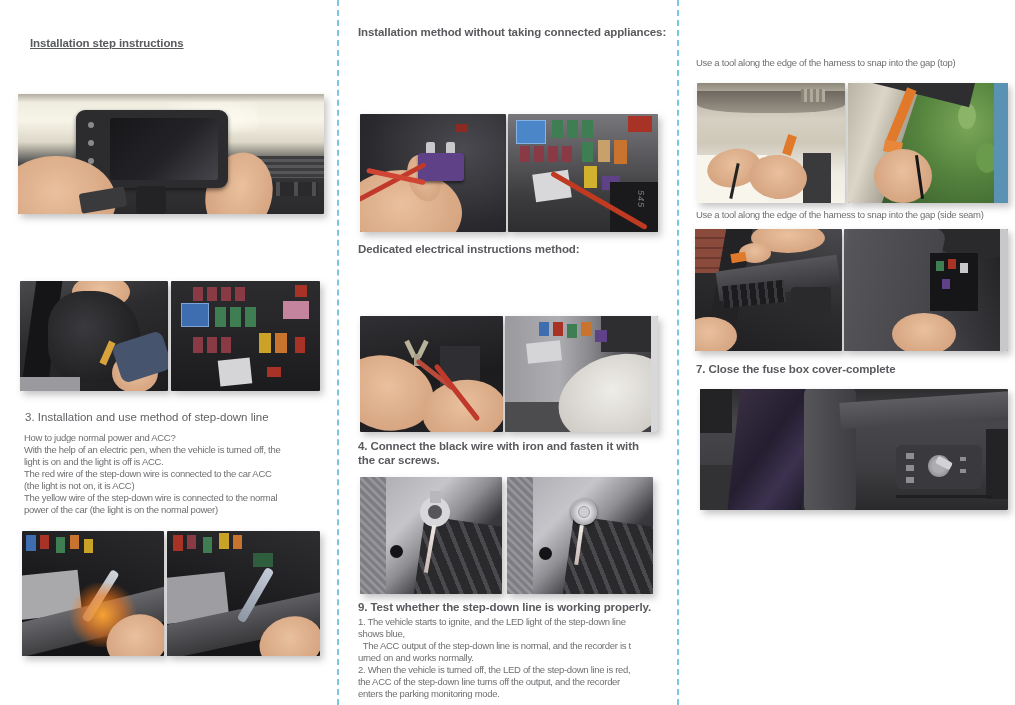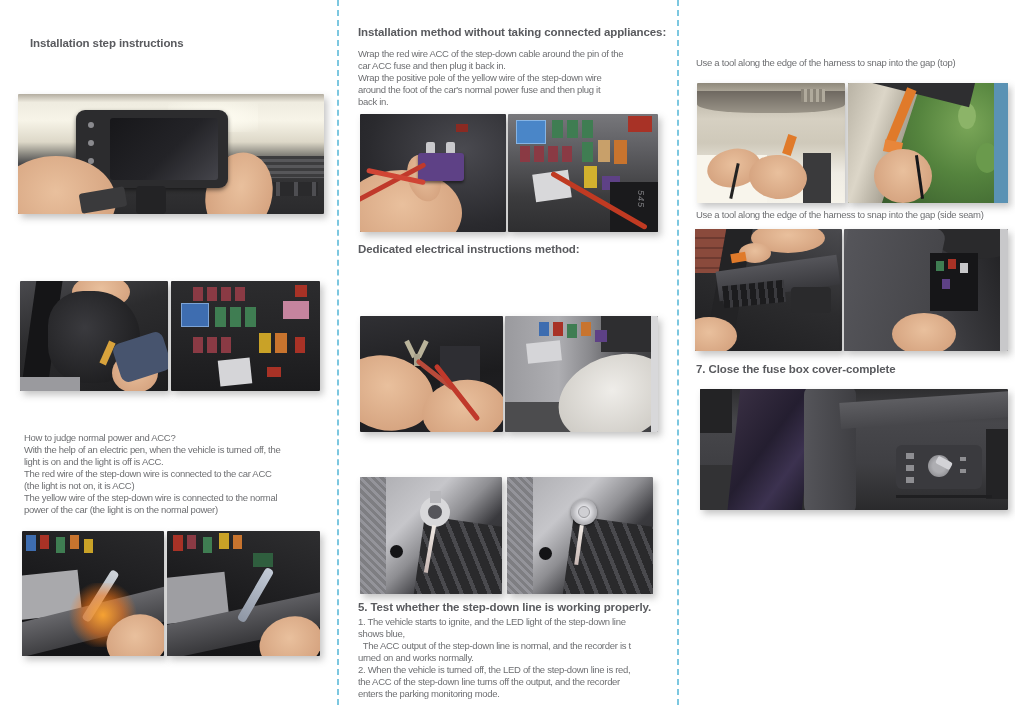--- a/index.html
+++ b/index.html
@@ -19,21 +19,21 @@
   .vlabel{writing-mode:vertical-rl;font-size:9px;color:#808084;letter-spacing:1px;}
 </style>
 </head>
 <body>
 
 <div class="page">
 
   <div class="divider" style="left:337px;"></div>
   <div class="divider" style="left:677px;"></div>
 
-  <div class="htitle" style="left:30px;top:36px;">Installation step instructions</div>
+  <div class="htitle" style="left:30px;top:36px;text-decoration:underline;">Installation step instructions</div>
 
   <div class="ph" style="left:18px;top:94px;width:306px;height:120px;
        background:linear-gradient(180deg,#b3ada0 0%,#efece0 7%,#f7f4e8 22%,#ddd8c8 40%,#8a8880 50%,#4a4a4c 58%,#333335 72%,#2a2a2c 100%);">
     <i style="left:150px;top:8px;width:90px;height:30px;background:radial-gradient(ellipse,#fffdf2,rgba(255,253,242,0));"></i>
     <i style="right:0;top:62px;width:130px;height:22px;background:repeating-linear-gradient(180deg,#3c3c3e 0 3px,#57575a 3px 6px);"></i>
     <i style="left:190px;top:88px;width:110px;height:14px;background:repeating-linear-gradient(90deg,#2a2a2c 0 14px,#4e4e52 14px 18px);"></i>
     <i class="skin" style="left:188px;top:58px;width:66px;height:85px;transform:rotate(15deg);"></i>
     <i style="left:58px;top:16px;width:152px;height:78px;background:#2c2c2e;border-radius:9px;box-shadow:0 2px 4px rgba(0,0,0,.5);">
       <i style="left:34px;top:8px;width:108px;height:62px;background:linear-gradient(135deg,#17171a 0%,#232327 55%,#45454b 100%);border-radius:3px;"></i>
       <i style="left:12px;top:12px;width:6px;height:6px;background:#8a8a8e;border-radius:50%;"></i>
@@ -69,20 +69,21 @@
     <i style="left:22px;top:56px;width:10px;height:16px;background:#8a3a44;"></i>
     <i style="left:36px;top:56px;width:10px;height:16px;background:#8a3a44;"></i>
     <i style="left:50px;top:56px;width:10px;height:16px;background:#8a3a44;"></i>
     <i style="left:88px;top:52px;width:12px;height:20px;background:#c9a227;"></i>
     <i style="left:104px;top:52px;width:12px;height:20px;background:#c8742e;"></i>
     <i style="left:124px;top:56px;width:10px;height:16px;background:#a83226;"></i>
     <i style="left:48px;top:78px;width:32px;height:26px;background:#d5d5d8;transform:rotate(-6deg);"></i>
     <i style="left:96px;top:86px;width:14px;height:10px;background:#a83226;"></i>
   </div>
 
+  <div class="rtitle" style="left:25px;top:410px;">3. Installation and use method of step-down line</div>
   <div class="body" style="left:24px;top:432px;width:306px;">How to judge normal power and ACC?
 With the help of an electric pen, when the vehicle is turned off, the
 light is on and the light is off is ACC.
 The red wire of the step-down wire is connected to the car ACC
 (the light is not on, it is ACC)
 The yellow wire of the step-down wire is connected to the normal
 power of the car (the light is on the normal power)</div>
 
   <div class="ph" style="left:22px;top:531px;width:142px;height:125px;background:linear-gradient(200deg,#2a2a2c 0%,#18181a 60%,#131315 100%);">
     <i style="left:4px;top:4px;width:10px;height:16px;background:#3e6db0;"></i>
@@ -103,25 +104,20 @@
     <i style="left:52px;top:2px;width:10px;height:16px;background:#c9a227;"></i>
     <i style="left:66px;top:4px;width:9px;height:14px;background:#c8742e;"></i>
     <i style="left:86px;top:22px;width:20px;height:14px;background:#2f5e3e;"></i>
     <i style="left:-6px;top:44px;width:66px;height:46px;background:#9e9ea2;transform:rotate(-6deg);"></i>
     <i style="left:-14px;top:78px;width:180px;height:34px;background:linear-gradient(180deg,#5e5e62,#38383b);transform:rotate(-12deg);"></i>
     <i style="left:84px;top:34px;width:9px;height:60px;background:linear-gradient(180deg,#c4ccd8,#8e96a4);transform:rotate(30deg);border-radius:4px;"></i>
     <i class="skin" style="left:92px;top:86px;width:64px;height:52px;transform:rotate(-18deg);"></i>
   </div>
 
   <div class="htitle" style="left:358px;top:25px;">Installation method without taking connected appliances:</div>
-  <div class="body" style="left:358px;top:48px;width:310px;">Wrap the red wire ACC of the step-down cable around the pin of the
-car ACC fuse and then plug it back in.
-Wrap the positive pole of the yellow wire of the step-down wire
-around the foot of the car's normal power fuse and then plug it
-back in.</div>
 
   <div class="ph" style="left:360px;top:114px;width:146px;height:118px;background:radial-gradient(ellipse at 70% 30%,#4a4a50 0%,#2a2a2e 65%,#202024 100%);">
     <i style="left:96px;top:10px;width:12px;height:8px;background:#8a2a22;"></i>
     <i class="skin" style="left:-18px;top:56px;width:120px;height:86px;"></i>
     <i class="skin" style="left:48px;top:40px;width:32px;height:48px;transform:rotate(-18deg);"></i>
     <i style="left:66px;top:28px;width:9px;height:13px;background:#c9c9cc;border-radius:2px 2px 0 0;"></i>
     <i style="left:86px;top:28px;width:9px;height:13px;background:#c9c9cc;border-radius:2px 2px 0 0;"></i>
     <i style="left:58px;top:39px;width:46px;height:28px;background:#5e4186;border-radius:3px;box-shadow:0 2px 3px rgba(0,0,0,.5);"></i>
     <i style="left:-8px;top:66px;width:78px;height:5px;background:#c0392b;transform:rotate(-28deg);border-radius:3px;"></i>
     <i style="left:6px;top:60px;width:60px;height:5px;background:#d04434;transform:rotate(12deg);border-radius:3px;"></i>
@@ -167,39 +163,41 @@
     <i style="left:48px;top:6px;width:10px;height:14px;background:#a83226;"></i>
     <i style="left:62px;top:8px;width:10px;height:14px;background:#3f7d52;"></i>
     <i style="left:76px;top:6px;width:10px;height:14px;background:#c8742e;"></i>
     <i style="left:90px;top:14px;width:12px;height:12px;background:#5e4186;"></i>
     <i style="left:22px;top:26px;width:34px;height:20px;background:#d5d5d8;transform:rotate(-6deg);"></i>
     <i style="left:0px;top:86px;width:80px;height:30px;background:#4c4c4e;"></i>
     <i style="left:52px;top:40px;width:116px;height:84px;background:radial-gradient(ellipse at 50% 40%,#efede9,#cfccc6 75%);border-radius:50%;transform:rotate(-20deg);"></i>
     <i style="left:146px;top:0;width:7px;height:116px;background:#d8d8da;"></i>
   </div>
 
+  <div class="htitle" style="left:358px;top:439px;">4. Connect the black wire with iron and fasten it with
+the car screws.</div>
 
   <div class="ph" style="left:360px;top:477px;width:142px;height:117px;background:linear-gradient(135deg,#a8a8ac 0%,#c6c6ca 35%,#8e8e92 52%,#3a3a3e 68%,#242426 100%);">
     <i style="left:0;top:0;width:26px;height:117px;background:repeating-linear-gradient(45deg,#7e7e82 0 3px,#94949a 3px 6px);"></i>
     <i style="left:58px;top:46px;width:110px;height:90px;background:repeating-linear-gradient(60deg,#2a2a2c 0 9px,#4a4a4e 9px 13px);transform:rotate(8deg);"></i>
     <i style="left:30px;top:68px;width:13px;height:13px;background:#141416;border-radius:50%;"></i>
     <i style="left:60px;top:20px;width:30px;height:30px;border:8px solid #d8d8da;border-radius:50%;box-sizing:border-box;background:#55555a;"></i>
     <i style="left:70px;top:14px;width:11px;height:12px;background:#b8b8bc;"></i>
     <i style="left:68px;top:48px;width:4px;height:48px;background:linear-gradient(180deg,#efe9e4,#c8b8b4);transform:rotate(10deg);"></i>
   </div>
   <div class="ph" style="left:507px;top:477px;width:146px;height:117px;background:linear-gradient(135deg,#a8a8ac 0%,#c6c6ca 35%,#8e8e92 52%,#3a3a3e 68%,#242426 100%);">
     <i style="left:0;top:0;width:26px;height:117px;background:repeating-linear-gradient(45deg,#7e7e82 0 3px,#94949a 3px 6px);"></i>
     <i style="left:60px;top:46px;width:112px;height:90px;background:repeating-linear-gradient(60deg,#2a2a2c 0 9px,#4a4a4e 9px 13px);transform:rotate(8deg);"></i>
     <i style="left:32px;top:70px;width:13px;height:13px;background:#141416;border-radius:50%;"></i>
     <i style="left:64px;top:22px;width:26px;height:26px;background:radial-gradient(circle,#e6e6ea 0 30%,#b8b8bc 60%,#8e8e92 100%);border-radius:50%;box-shadow:0 1px 3px rgba(0,0,0,.5);"></i>
     <i style="left:71px;top:29px;width:12px;height:12px;background:#cfcfd3;border-radius:50%;border:1px solid #9a9a9e;box-sizing:border-box;"></i>
     <i style="left:70px;top:48px;width:4px;height:40px;background:linear-gradient(180deg,#efe9e4,#c8b8b4);transform:rotate(8deg);"></i>
   </div>
 
-  <div class="htitle" style="left:358px;top:600px;">5. Test whether the step-down line is working properly.</div>
+  <div class="htitle" style="left:358px;top:600px;">9. Test whether the step-down line is working properly.</div>
   <div class="body" style="left:358px;top:616px;width:312px;">1. The vehicle starts to ignite, and the LED light of the step-down line
 shows blue,
   The ACC output of the step-down line is normal, and the recorder is t
 urned on and works normally.
 2. When the vehicle is turned off, the LED of the step-down line is red,
 the ACC of the step-down line turns off the output, and the recorder
 enters the parking monitoring mode.</div>
 
   <div class="caption" style="left:696px;top:57px;width:312px;">Use a tool along the edge of the harness to snap into the gap (top)</div>
 

